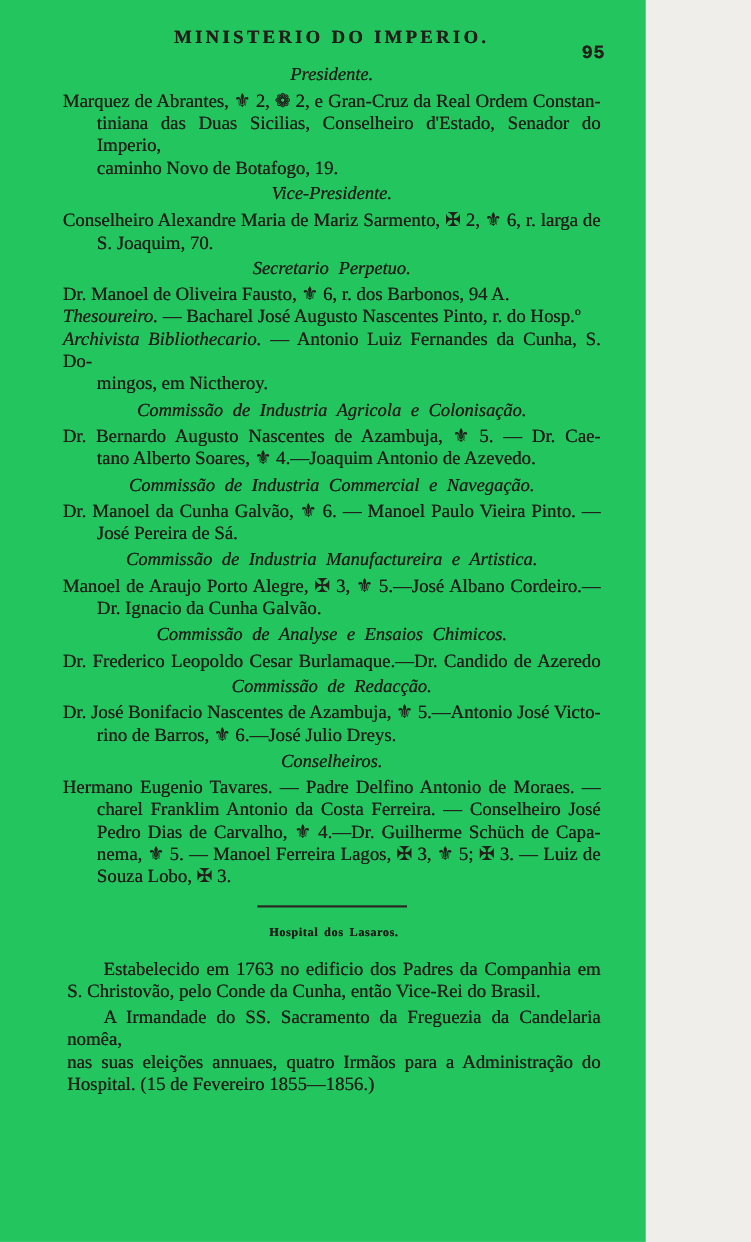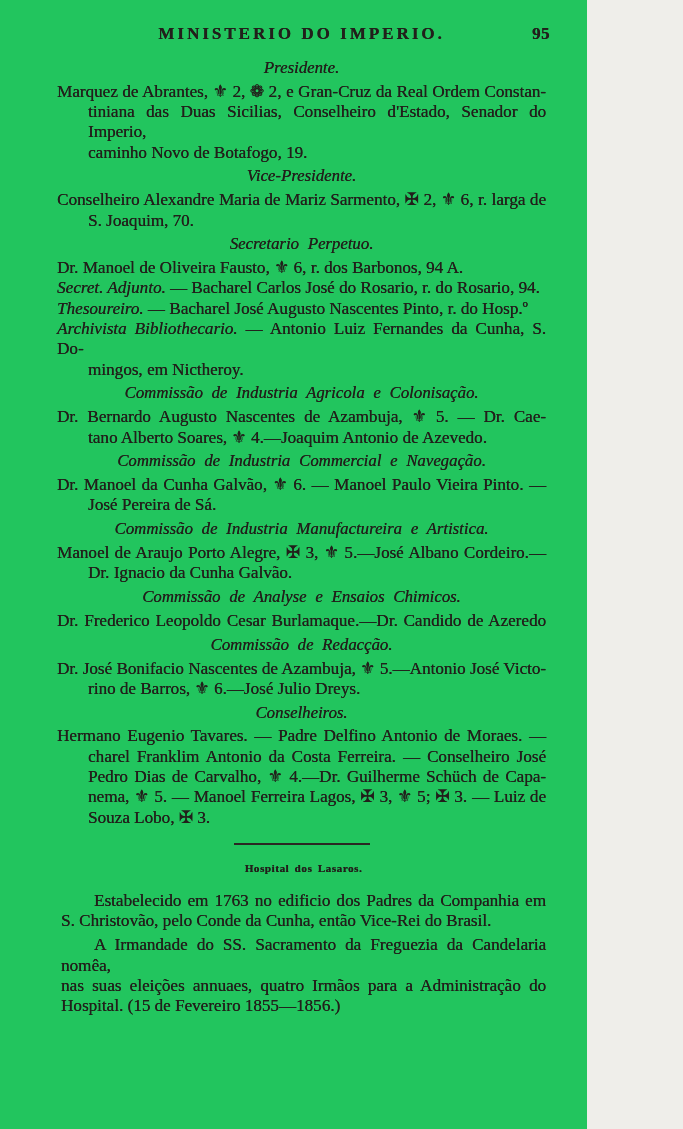--- a/index.html
+++ b/index.html
@@ -6,21 +6,21 @@
   .page{
     width:587px;height:1129px;box-sizing:border-box;position:relative;
     background:#22c55e;color:#221f1b;
     font-family:"Liberation Serif","DejaVu Serif",serif;
     padding:24px 41px 0 57px;
     text-shadow:0.25px 0 0 currentColor;
     overflow:hidden;
   }
   .running-header{position:relative;text-align:center;font-weight:700;
     font-size:17px;line-height:19px;letter-spacing:3px;margin-bottom:15px;}
-  .rh-num{position:absolute;right:-4px;top:0;letter-spacing:0.5px;}
+  .rh-num{position:absolute;right:-4px;top:16px;letter-spacing:0.5px;font-family:Liberation Mono, monospace;}
   .ln{font-size:17.1px;line-height:20.3px;font-family:Liberation Serif, serif;}
   .j{text-align:justify;text-align-last:justify;}
   .cont{padding-left:31px;}
   .head{font-style:italic;text-align:center;font-size:16.8px;line-height:20.3px;
     margin:3.5px 0;word-spacing:4.5px;}
   .lead{font-style:italic;}
   .rule{border:none;border-top:2px solid #2b2723;width:136px;margin:15px auto 13px;}
   .hosp{margin-left:4px;}
   .hosp-title{font-weight:700;text-align:center;font-size:11px;line-height:20px;
     margin:0 0 13px;letter-spacing:0.6px;word-spacing:2px;}
@@ -46,21 +46,20 @@
 
   <div>
     <div class="head">Vice-Presidente.</div>
     <div class="ln j">Conselheiro Alexandre Maria de Mariz Sarmento, ✠ 2, ⚜ 6, r. larga de</div>
     <div class="ln cont">S. Joaquim, 70.</div>
   </div>
 
   <div>
     <div class="head">Secretario Perpetuo.</div>
     <div class="ln">Dr. Manoel de Oliveira Fausto, ⚜ 6, r. dos Barbonos, 94 A.</div>
-    <div class="ln"><span class="lead">Secret. Adjunto.</span><span> — Bacharel Carlos José do Rosario, r. do Rosario, 94.</span></div>
     <div class="ln"><span class="lead">Thesoureiro.</span><span> — Bacharel José Augusto Nascentes Pinto, r. do Hosp.º</span></div>
     <div class="ln j"><span class="lead">Archivista Bibliothecario.</span><span> — Antonio Luiz Fernandes da Cunha, S. Do-</span></div>
     <div class="ln cont">mingos, em Nictheroy.</div>
   </div>
 
   <div>
     <div class="head">Commissão de Industria Agricola e Colonisação.</div>
     <div class="ln j">Dr. Bernardo Augusto Nascentes de Azambuja, ⚜ 5. — Dr. Cae-</div>
     <div class="ln cont">tano Alberto Soares, ⚜ 4.—Joaquim Antonio de Azevedo.</div>
   </div>

